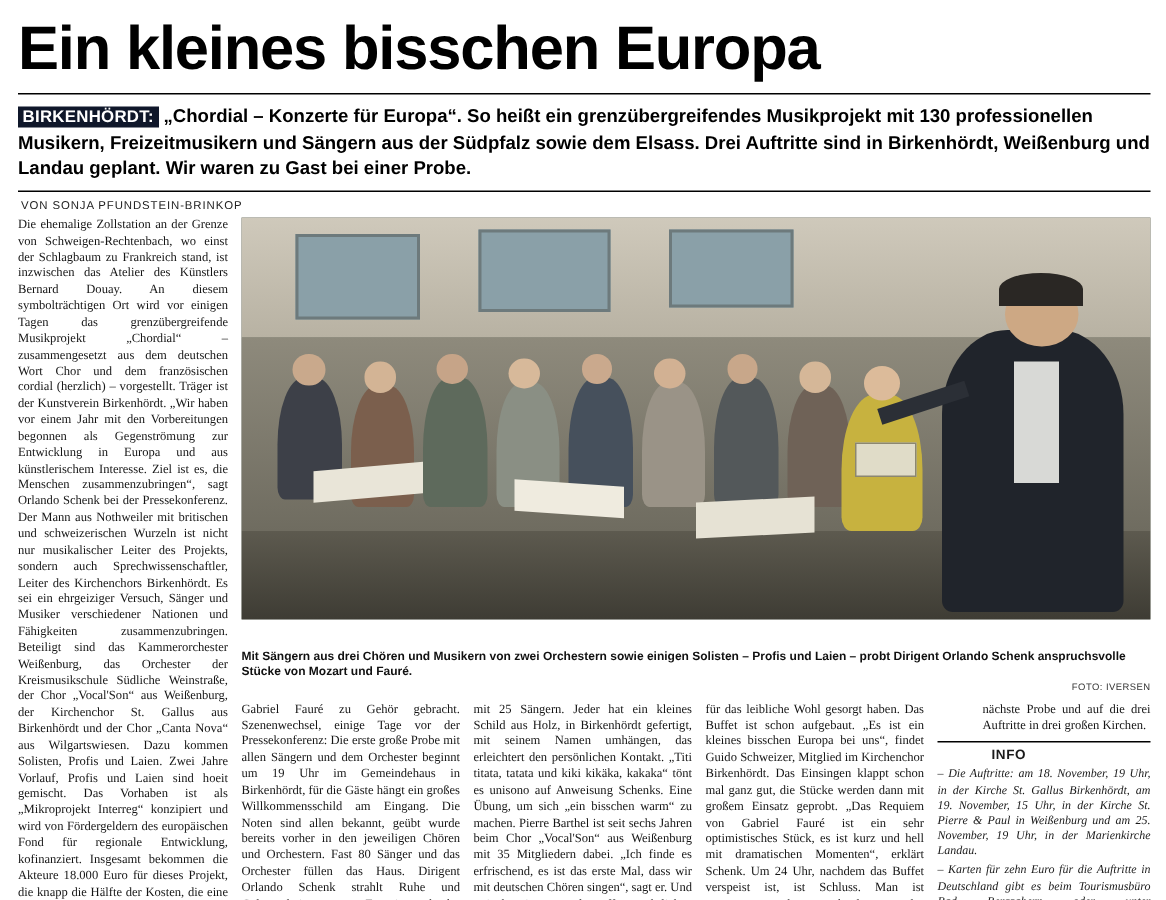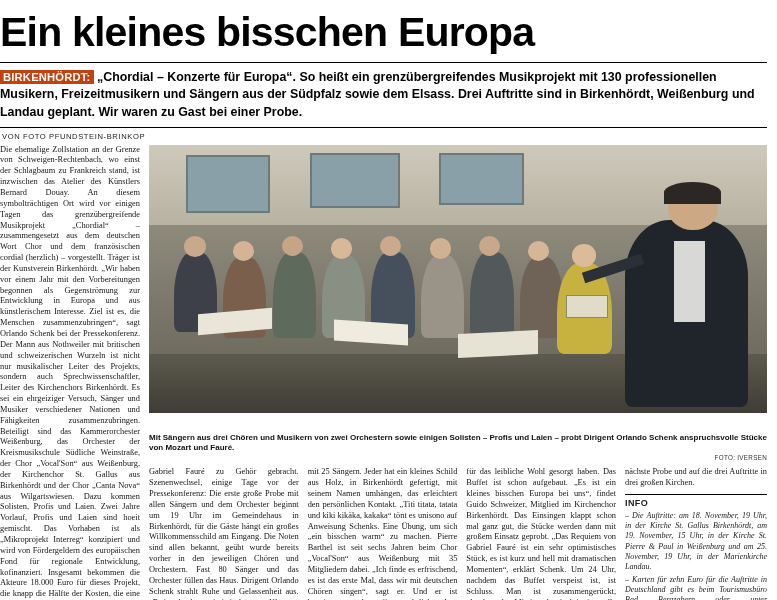--- a/index.html
+++ b/index.html
@@ -6,21 +6,21 @@
   body{
     width:777px;height:600px;
     background:#ffffff;
     font-family:"Liberation Serif", serif;
     color:#1a1a1a;
     overflow:hidden;
     position:relative;
   }
   .page{
     position:absolute;inset:0;
-    padding:6px 10px 4px 0;
+    padding:6px 10px 4px 12px;
     box-sizing:border-box;
     border-radius:10px;
   }
   .headline{
     font-family:"Liberation Sans", sans-serif;
     font-weight:bold;
     font-size:41px;
     letter-spacing:-0.8px;
     line-height:1.02;
     margin:6px 0 2px 0;
@@ -32,21 +32,21 @@
   }
   .kicker-block{
     font-family:"Liberation Sans", sans-serif;
     font-weight:bold;
     font-size:12.4px;
     line-height:1.42;
     color:#000;
     margin-bottom:4px;
   }
   .kicker-tag{
-    background:#c2410c;
+    background:#0f172a;
     color:#ffffff;
     font-weight:bold;
     padding:1px 3px 1px 3px;
     font-size:11.2px;
     letter-spacing:0.2px;
   }
   .rule2{
     border-top:1px solid #000;
     margin:5px 0 4px 0;
   }
@@ -123,20 +123,21 @@
     border-top:1.6px solid #000;
     border-bottom:1.6px solid #000;
     padding:3px 0 4px 0;
   }
   .info-title{
     font-family:"Liberation Sans", sans-serif;
     font-weight:bold;
     font-size:9px;
     letter-spacing:0.4px;
     margin-bottom:3px;
+    margin-left:36px;
   }
   .info-item{
     font-size:8px;
     line-height:1.27;
     text-align:justify;
     margin-bottom:3px;
     font-style:italic;
   }
   .wallpanel{position:absolute;left:0;top:0;width:100%;height:30%;
     background:linear-gradient(180deg,#cfc9bb,#b8b2a3);}
@@ -158,21 +159,21 @@
   <h1 class="headline">Ein kleines bisschen Europa</h1>
 
   <div class="rule"></div>
 
   <div class="kicker-block">
     <span class="kicker-tag">BIRKENHÖRDT:</span><span> „Chordial – Konzerte für Europa“. So heißt ein grenzübergreifendes Musikprojekt mit 130 professionellen Musikern, Freizeitmusikern und Sängern aus der Südpfalz sowie dem Elsass. Drei Auftritte sind in Birkenhördt, Weißenburg und Landau geplant. Wir waren zu Gast bei einer Probe.</span>
   </div>
 
   <div class="rule2"></div>
 
-  <div class="byline">VON FOTO PFUNDSTEIN-BRINKOP</div>
+  <div class="byline">VON SONJA PFUNDSTEIN-BRINKOP</div>
 
   <div class="body-wrap">
 
     <div class="col-narrow">
       <div class="txt">Die ehemalige Zollstation an der Grenze von Schweigen-Rechtenbach, wo einst der Schlagbaum zu Frankreich stand, ist inzwischen das Atelier des Künstlers Bernard Douay. An diesem symbolträchtigen Ort wird vor einigen Tagen das grenzübergreifende Musikprojekt „Chordial“ – zusammengesetzt aus dem deutschen Wort Chor und dem französischen cordial (herzlich) – vorgestellt. Träger ist der Kunstverein Birkenhördt. „Wir haben vor einem Jahr mit den Vorbereitungen begonnen als Gegenströmung zur Entwicklung in Europa und aus künstlerischem Interesse. Ziel ist es, die Menschen zusammenzubringen“, sagt Orlando Schenk bei der Pressekonferenz. Der Mann aus Nothweiler mit britischen und schweizerischen Wurzeln ist nicht nur musikalischer Leiter des Projekts, sondern auch Sprechwissenschaftler, Leiter des Kirchenchors Birkenhördt. Es sei ein ehrgeiziger Versuch, Sänger und Musiker verschiedener Nationen und Fähigkeiten zusammenzubringen.
 
 Beteiligt sind das Kammerorchester Weißenburg, das Orchester der Kreismusikschule Südliche Weinstraße, der Chor „Vocal'Son“ aus Weißenburg, der Kirchenchor St. Gallus aus Birkenhördt und der Chor „Canta Nova“ aus Wilgartswiesen. Dazu kommen Solisten, Profis und Laien. Zwei Jahre Vorlauf, Profis und Laien sind hoeit gemischt. Das Vorhaben ist als „Mikroprojekt Interreg“ konzipiert und wird von Fördergeldern des europäischen Fond für regionale Entwicklung, kofinanziert. Insgesamt bekommen die Akteure 18.000 Euro für dieses Projekt, die knapp die Hälfte der Kosten, die eine Gage bekommen. Die drei Auftritte in Birkenhördt, Weißenburg und Landau werden das Violinkonzert in G-Dur von Mozart und das Requiem Opus 48 von</div>
     </div>
 
     <div class="col-right">
@@ -240,21 +241,21 @@
           <div class="txt">mit 25 Sängern. Jeder hat ein kleines Schild aus Holz, in Birkenhördt gefertigt, mit seinem Namen umhängen, das erleichtert den persönlichen Kontakt.
 
 „Titi titata, tatata und kiki kikäka, kakaka“ tönt es unisono auf Anweisung Schenks. Eine Übung, um sich „ein bisschen warm“ zu machen. Pierre Barthel ist seit sechs Jahren beim Chor „Vocal'Son“ aus Weißenburg mit 35 Mitgliedern dabei. „Ich finde es erfrischend, es ist das erste Mal, dass wir mit deutschen Chören singen“, sagt er. Und er ist begeistert von der „offenen, ehrlichen Art“ der Pfälzer, die natürlich auch</div>
         </div>
         <div class="lcol">
           <div class="txt">für das leibliche Wohl gesorgt haben. Das Buffet ist schon aufgebaut.
 
 „Es ist ein kleines bisschen Europa bei uns“, findet Guido Schweizer, Mitglied im Kirchenchor Birkenhördt. Das Einsingen klappt schon mal ganz gut, die Stücke werden dann mit großem Einsatz geprobt. „Das Requiem von Gabriel Fauré ist ein sehr optimistisches Stück, es ist kurz und hell mit dramatischen Momenten“, erklärt Schenk. Um 24 Uhr, nachdem das Buffet verspeist ist, ist Schluss. Man ist zusammengerückt, plaudert, das Miteinander funktioniert, alle freuen sich auf die</div>
         </div>
         <div class="infocol">
-          <div class="txt" style="margin-bottom:5px;">nächste Probe und auf die drei Auftritte in drei großen Kirchen.</div>
+          <div class="txt" style="margin-bottom:5px;margin-left:30px;">nächste Probe und auf die drei Auftritte in drei großen Kirchen.</div>
           <div class="info-box">
             <div class="info-title">INFO</div>
             <div class="info-item">– Die Auftritte: am 18. November, 19 Uhr, in der Kirche St. Gallus Birkenhördt, am 19. November, 15 Uhr, in der Kirche St. Pierre &amp; Paul in Weißenburg und am 25. November, 19 Uhr, in der Marienkirche Landau.</div>
             <div class="info-item">– Karten für zehn Euro für die Auftritte in Deutschland gibt es beim Tourismusbüro Bad Bergzabern oder unter www.reservix.de. In Frankreich dürfen in Kirchen keine Eintrittsgelder verlangt werden, in Weißenburg ist der Eintritt frei.</div>
           </div>
         </div>
       </div>
 
     </div>
   </div>

